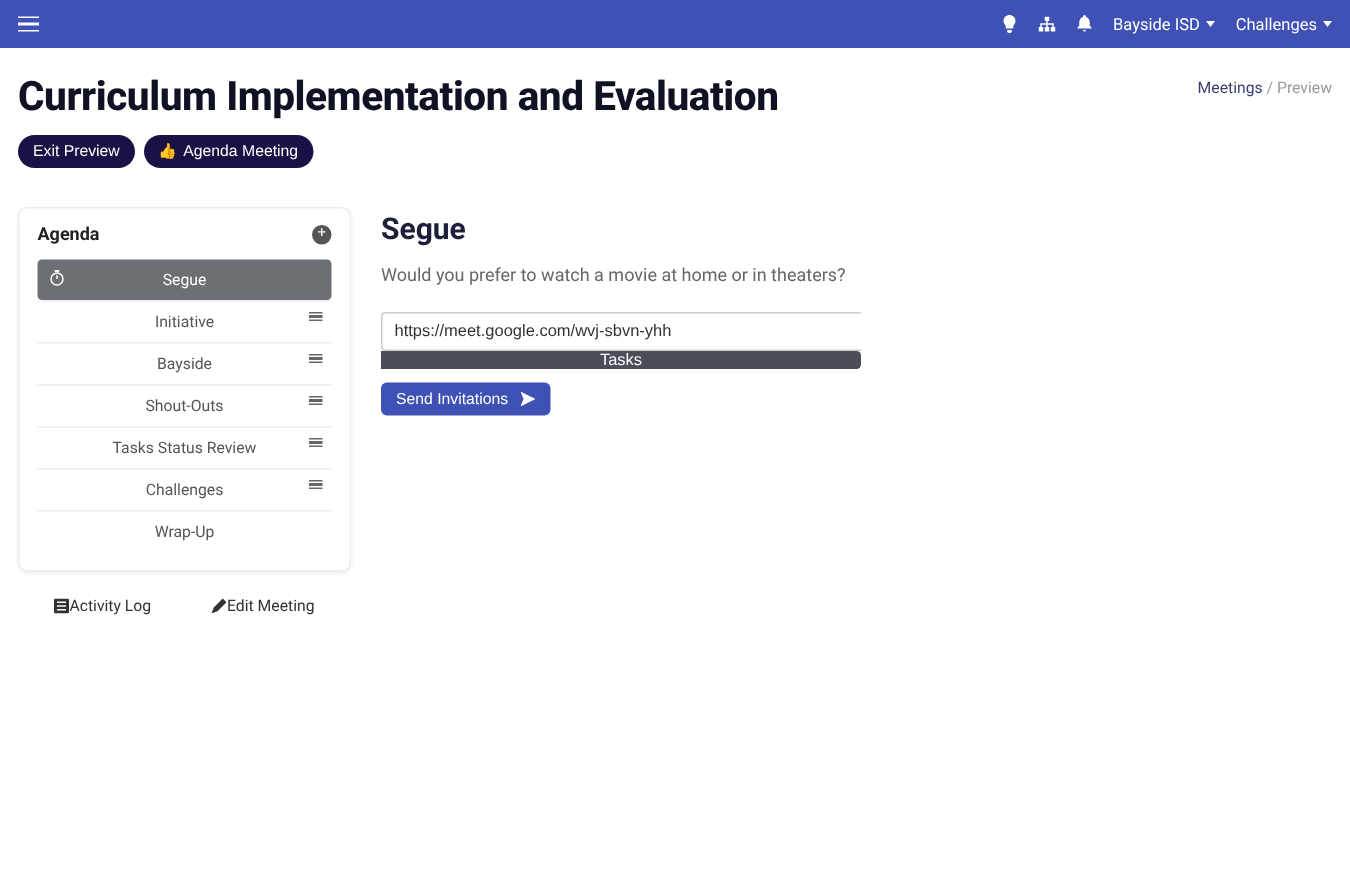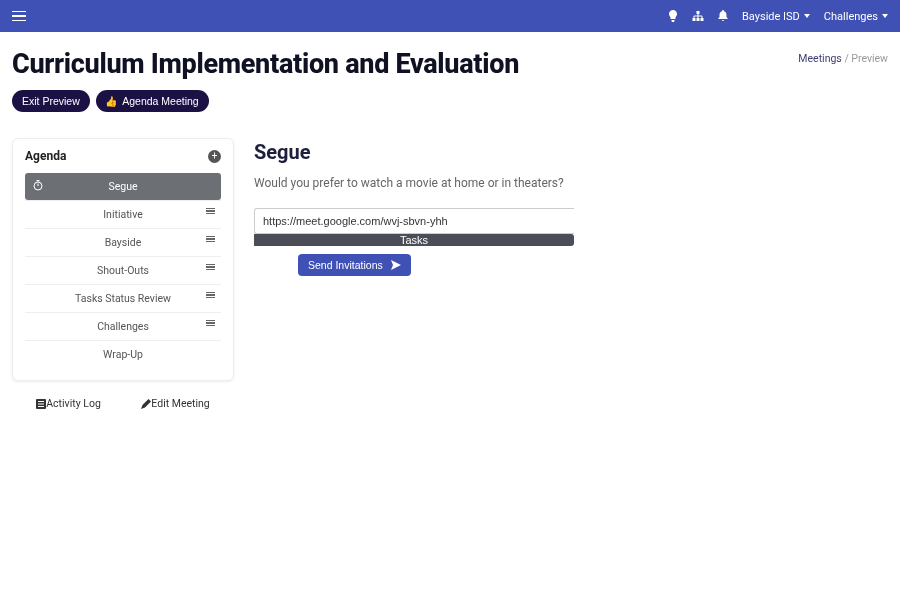--- a/index.html
+++ b/index.html
@@ -29,21 +29,21 @@
     .icon { display:inline-flex; align-items:center; justify-content:center; }
     .chevron-down { width: 0; height:0; border-left:3px solid transparent; border-right:3px solid transparent; border-top:4px solid #fff; display:inline-block; }
     .header-area { padding: 10px 12px 4px 12px; display:flex; justify-content:space-between; align-items:flex-start; }
     .page-title { font-size: 27px; font-weight: 800; letter-spacing: -0.3px; color:#101224; margin: 6px 0 6px 0;}
     .breadcrumb { font-size: 10.5px; color:#999; padding-top:10px; white-space:nowrap; }
     .breadcrumb a { color:#3b3e72; text-decoration:none; }
     .btn-row { display:flex; gap:6px; padding: 0 12px 10px 12px; }
     .btn { font-size: 10.5px; border-radius: 12px; padding: 5px 10px; border:none; cursor:pointer; display:inline-flex; align-items:center; gap:4px;}
     .btn-dark { background:#1b1144; color:#fff; }
     .btn-dark .thumb-icon { font-size:10px; }
-    .btn-purple { background:#3f51b5; color:#fff; border-radius:4px; padding:5px 10px; font-size:10.5px;margin-left:44px;}
+    .btn-purple { background:#3f51b5; color:#fff; border-radius:4px; padding:5px 10px; font-size:10.5px;}
     .content { display:flex; gap:20px; padding: 16px 12px; }
     .sidebar {
       width: 222px;
       background:#fff;
       border: 1px solid #eee;
       border-radius: 6px;
       box-shadow: 0 1px 3px rgba(0,0,0,0.08);
       padding: 0;
     }
     .sidebar-header { display:flex; justify-content:space-between; align-items:center; padding:10px 12px 8px 12px; }

